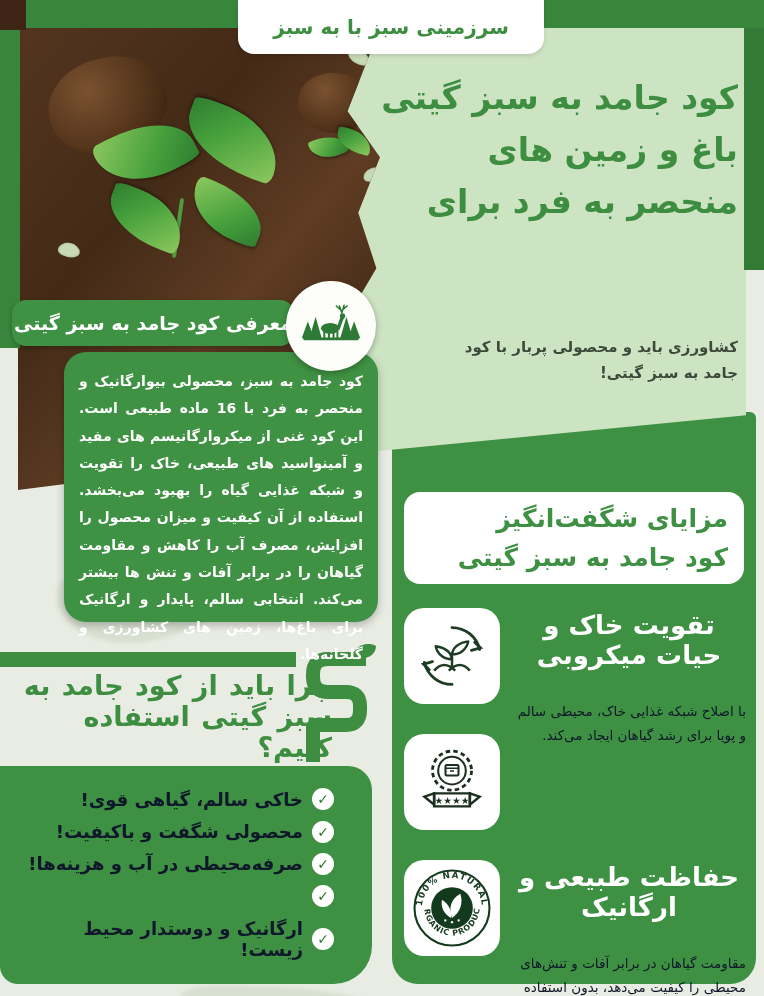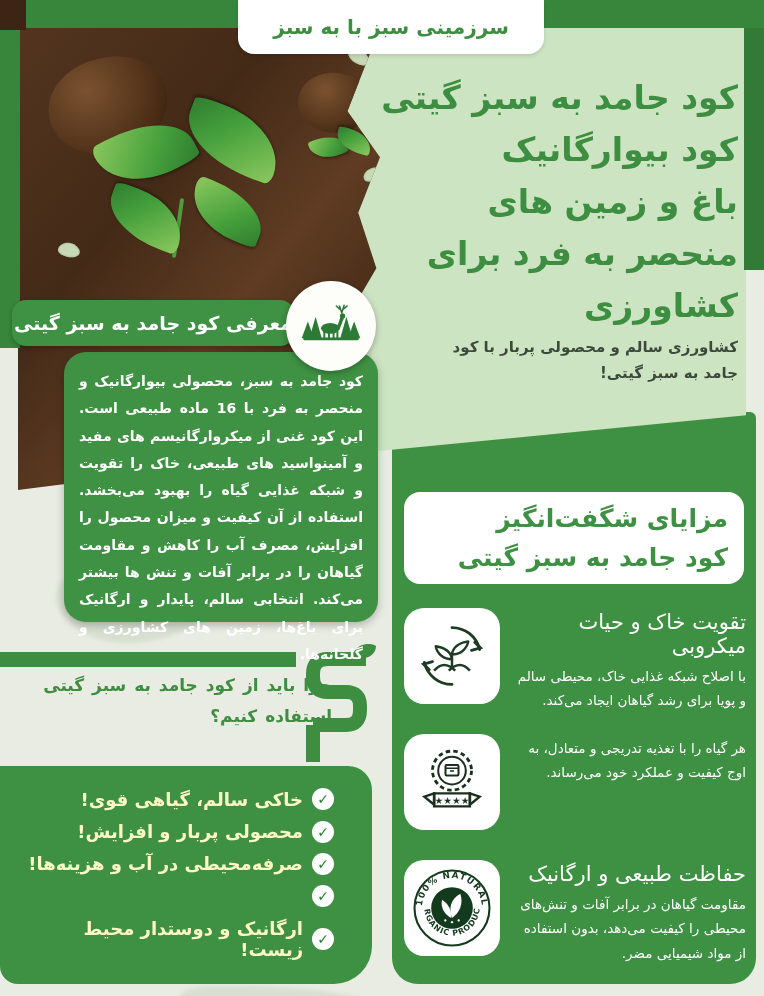--- a/index.html
+++ b/index.html
@@ -63,35 +63,35 @@
   
   .benefits-panel { left:392px; top:412px; width:364px; height:572px; background:#3e9043;
                     border-radius:6px 6px 26px 26px; z-index:1; }
   .benefits-head { position:absolute; left:12px; top:80px; width:340px; height:92px; background:#ffffff;
                    border-radius:16px; direction:rtl; text-align:right; padding:7px 16px;
                    color:#3e9043; font-weight:bold; font-size:25px; line-height:39px; }
   .benefit-row { position:absolute; left:12px; width:342px; display:flex; gap:12px; direction:ltr; }
   .benefit-icon { width:96px; height:96px; background:#ffffff; border-radius:20px; flex:none;
                   display:flex; align-items:center; justify-content:center; }
   .benefit-txt { flex:1; direction:rtl; text-align:right; padding-top:2px; }
-  .benefit-txt .t { color:#ffffff; font-weight:normal; font-size:21px; margin-bottom:6px; }
-  .benefit-txt .d { color:#ffffff; font-size:13.5px; line-height:1.8; }
+  .benefit-txt .t { color:#ffffff; font-weight:bold; font-size:26px; margin-bottom:6px;text-align:center; }
+  .benefit-txt .d { color:#0f172a; font-size:13.5px; line-height:1.8;margin-top:29px; }
 
   
   .why-bar { left:0; top:652px; width:296px; height:15px; background:#3e8e41; z-index:2; }
   .why-logo { left:296px; top:644px; width:84px; height:122px; z-index:2; }
   .why-heading { left:10px; top:670px; width:322px; direction:rtl; text-align:right; z-index:2;
-                 color:#3e8e41; font-weight:bold; font-size:17px; line-height:31px;
+                 color:#3e8e41; font-weight:bold; font-size:27px; line-height:31px;
                  word-spacing:2px; }
   .why-panel { left:0; top:766px; width:372px; height:218px; background:#3e9043;
                border-radius:0 24px 38px 18px; z-index:2; direction:rtl;
                display:flex; flex-direction:column; justify-content:space-evenly;
                padding:12px 38px 14px 16px; }
   .why-item { display:flex; align-items:center; gap:9px; }
-  .why-item .label { color:#fef9c3; font-weight:bold; font-size:18px; }
+  .why-item .label { color:#0f172a; font-weight:bold; font-size:18px; }
   .check-badge { width:22px; height:22px; background:#ffffff; border-radius:50%; flex:none;
                  display:flex; align-items:center; justify-content:center;
                  color:#2f7a34; font-size:14px; font-weight:bold; }
 </style>
 </head>
 <body>
 
 <div class="bg-blob" style="left:60px; top:555px; width:150px; height:90px; transform:rotate(-18deg);"></div>
 <div class="bg-blob" style="left:640px; top:300px; width:90px; height:150px; transform:rotate(25deg);"></div>
 <div class="bg-blob" style="left:180px; top:986px; width:200px; height:40px;"></div>
@@ -134,21 +134,20 @@
           <circle cx="48" cy="34" r="17" stroke-width="2.5"></circle>
           <rect x="40" y="27" width="16" height="13" rx="1.5" stroke-width="2.5"></rect>
           <path d="M40 31 h16 M45.5 34.5 h5" stroke-width="2"></path>
           <path d="M26 62 h44 v16 h-44 z" stroke-width="3"></path>
           <path d="M26 62 l-12 4 12 10 z M70 62 l12 4 -12 10 z" stroke-width="3"></path>
         </g>
         <text x="48" y="74.5" font-size="12" text-anchor="middle" fill="#1c2f1e">★★★★</text>
       </svg>
     </div>
     <div class="benefit-txt">
-      <div class="d">هر گیاه را با تغذیه تدریجی و متعادل، به اوج کیفیت و عملکرد خود می‌رساند.</div>
     </div>
   </div>
 
   <div class="benefit-row" style="top:448px;">
     <div class="benefit-icon">
       <svg width="80" height="80" viewBox="0 0 96 96">
         <circle cx="48" cy="48" r="45" fill="none" stroke="#143a1e" stroke-width="2.5"></circle>
         <path id="arcTop" d="M48 48 m -36 0 a36 36 0 1 1 72 0" fill="none"></path>
         <path id="arcBot" d="M48 48 m -33 0 a33 33 0 1 0 66 0" fill="none"></path>
         <text font-size="10.5" font-weight="bold" fill="#143a1e" letter-spacing="1.5">
@@ -168,26 +167,24 @@
     <div class="benefit-txt">
       <div class="t">حفاظت طبیعی و ارگانیک</div>
       <div class="d">مقاومت گیاهان در برابر آفات و تنش‌های محیطی را کیفیت می‌دهد، بدون استفاده از مواد شیمیایی مضر.</div>
     </div>
   </div>
 </div>
 
 <div class="abs hero-block">
   <div class="hero-title">
     <div>کود جامد به سبز گیتی</div>
-    <div>کود بیوارگانیک</div>
     <div>باغ و زمین های</div>
     <div>منحصر به فرد برای</div>
-    <div>کشاورزی</div>
-  </div>
-  <div class="hero-tagline">کشاورزی سالم و محصولی پربار با کود جامد به سبز گیتی!</div>
+  </div>
+  <div class="hero-tagline">کشاورزی باید و محصولی پربار با کود جامد به سبز گیتی!</div>
 </div>
 
 <div class="abs photo">
   <div class="stone" style="left:30px; top:30px; width:120px; height:95px; transform:rotate(-12deg);"></div>
   <div class="stone" style="left:280px; top:45px; width:72px; height:60px; transform:rotate(8deg);"></div>
   <div class="stone" style="left:225px; top:360px; width:95px; height:78px; transform:rotate(-5deg);"></div>
   <div class="stone" style="left:45px; top:330px; width:58px; height:46px; transform:rotate(15deg);"></div>
 
   <div class="stem" style="left:158px; top:170px; width:4px; height:60px; transform:rotate(8deg);"></div>
   <div class="leafP" style="left:80px; top:95px; width:95px; height:58px; transform:rotate(-28deg);"></div>
@@ -254,21 +251,21 @@
 </div>
 <div class="abs why-heading">چرا باید از کود جامد به سبز گیتی استفاده کنیم؟</div>
 
 <div class="abs why-panel">
   <div class="why-item">
     <span class="check-badge">✓</span>
     <span class="label">خاکی سالم، گیاهی قوی!</span>
   </div>
   <div class="why-item">
     <span class="check-badge">✓</span>
-    <span class="label">محصولی پربار و افزایش!</span>
+    <span class="label">محصولی شگفت و باکیفیت!</span>
   </div>
   <div class="why-item">
     <span class="check-badge">✓</span>
     <span class="label">صرفه‌محیطی در آب و هزینه‌ها!</span>
   </div>
   <div class="why-item">
     <span class="check-badge">✓</span>
   </div>
   <div class="why-item">
     <span class="check-badge">✓</span>

